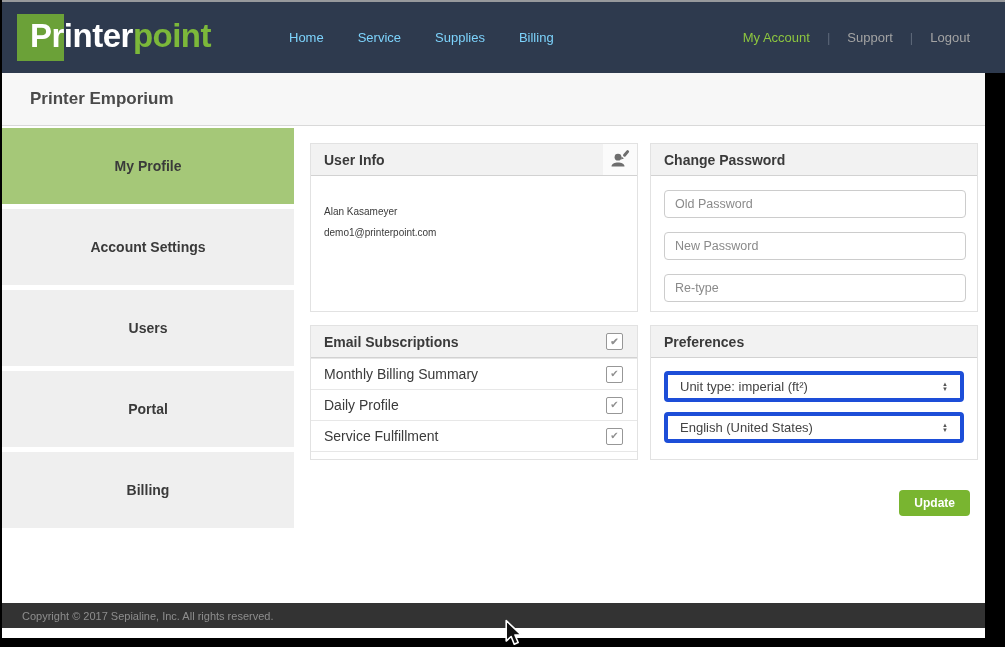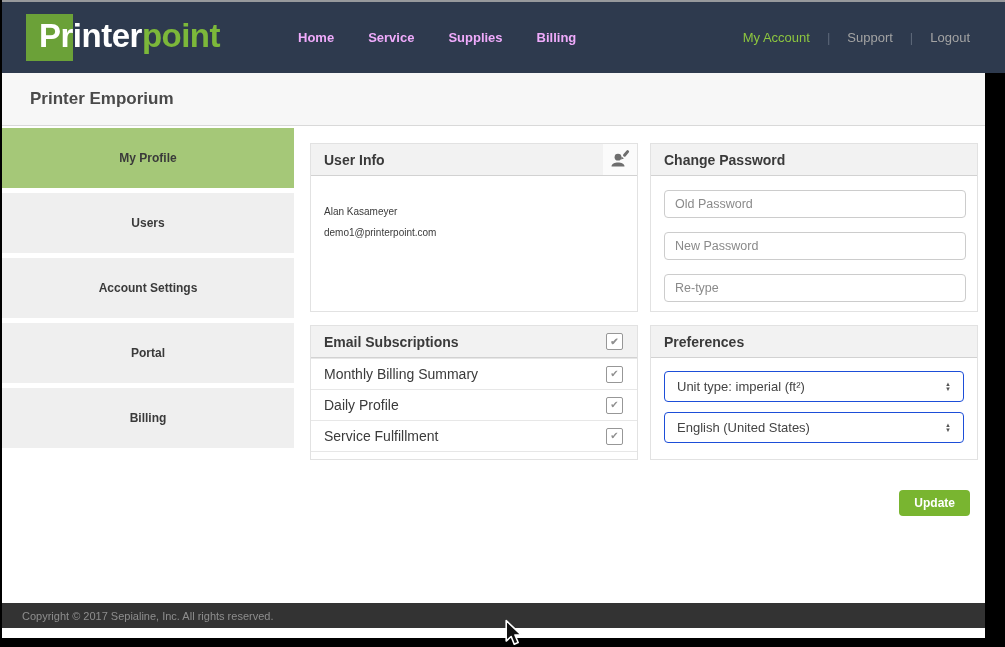--- a/index.html
+++ b/index.html
@@ -10,51 +10,51 @@
     position:relative;
   }
   .top-line { height:2px; background:#97999c; width:100%; }
   .left-edge { position:absolute; left:0; top:0; width:2px; height:647px; background:#000; z-index:30; }
   .right-edge { position:absolute; right:0; top:73px; width:20px; height:574px; background:#000; z-index:30; }
   .bottom-edge { position:absolute; left:0; bottom:0; width:1005px; height:9px; background:#000; z-index:31; }
 
   
   .navbar {
     height:71px; background:#2e3a4e; display:flex; align-items:center;
-    padding-left:26px; position:relative;
+    padding-left:17px; position:relative;
   }
   .logo { position:relative; width:172px; height:48px; flex:0 0 auto; }
   .logo-square { position:absolute; left:0; top:0; width:47px; height:47px; background:#6ba138; }
   .logo-text {
     position:absolute; left:13px; top:3px; font-size:33px; font-weight:bold;
     letter-spacing:-0.5px; white-space:nowrap;
   }
   .logo-text .w { color:#ffffff; }
   .logo-text .g { color:#7cb83a; }
   .nav-menu { display:flex; gap:34px; margin-left:100px; }
-  .nav-item { color:#f0abfc; font-size:13px; font-weight:bold; cursor:pointer; }
+  .nav-item { color:#7dd3fc; font-size:13px; font-weight:normal; cursor:pointer; }
   .nav-account { margin-left:auto; margin-right:35px; display:flex; gap:17px; align-items:center; font-size:13px; }
   .nav-account .green { color:#8dc63f; }
   .nav-account .light { color:#a3a3a3; }
   .nav-account .sep { color:#5d6879; font-size:13px; }
 
   
   .page-header {
     height:53px; background:#f7f7f7; border-bottom:1px solid #d9d9d9;
     display:flex; align-items:center; padding-left:28px; margin-left:2px;
   }
   .page-title { font-size:17px; font-weight:bold; color:#4a4a4a; }
 
   
   .content { display:flex; margin-left:2px; height:487px; background:#ffffff; }
   .sidebar { width:292px; flex:0 0 auto; padding-top:2px; }
   .side-item {
-    height:60px; margin-bottom:5px; background:#efefef;
+    height:76px; margin-bottom:5px; background:#efefef;
     display:flex; align-items:center; justify-content:center;
-    font-size:12px; font-weight:bold; color:#3a3a3a; cursor:pointer;
+    font-size:14px; font-weight:bold; color:#3a3a3a; cursor:pointer;
   }
   .side-item.active { background:#a5c878; }
 
   .main { margin-left:16px; padding-top:17px; display:grid; grid-template-columns:328px 328px; column-gap:12px; row-gap:13px; align-content:start; }
 
   
   .panel { border:1px solid #e2e2e2; background:#fff; }
   .panel-tall { height:169px; }
   .panel-header {
     background:#f2f2f2; border-bottom:1px solid #d2d2d2; height:32px;
@@ -82,21 +82,21 @@
   .sub-tail { height:8px; border-top:1px solid #e7e7e7; }
   .checkbox {
     width:17px; height:17px; border:1px solid #979797; border-radius:2px; background:#fff;
     display:flex; align-items:center; justify-content:center;
     font-size:10px; color:#8f8f8f; cursor:pointer; line-height:1;
   }
   .subs-header-cb { margin-right:1px; }
 
   .pref-body { padding:13px; }
   .select {
-    height:31px; border:1px solid #1d4ed8; border-radius:4px; background:#fff;
+    height:31px; border:4px solid #1d4ed8; border-radius:4px; background:#fff;
     display:flex; align-items:center; justify-content:space-between;
     padding:0 12px; font-size:13px; color:#444; cursor:pointer;
   }
   .select + .select { margin-top:10px; }
   .spinner { display:flex; flex-direction:column; align-items:center; color:#555; }
   .spinner span { font-size:8px; line-height:5px; }
 
   .update-row { grid-column:2; display:flex; justify-content:flex-end; padding-right:8px; margin-top:17px; }
   .btn-update {
     background:#79b530; border:none; border-radius:4px; color:#fff;
@@ -138,22 +138,22 @@
   </div>
 </div>
 
 <div class="page-header">
   <span class="page-title">Printer Emporium</span>
 </div>
 
 <div class="content">
   <div class="sidebar">
     <div class="side-item active">My Profile</div>
+    <div class="side-item">Account Settings</div>
     <div class="side-item">Users</div>
-    <div class="side-item">Account Settings</div>
     <div class="side-item">Portal</div>
     <div class="side-item">Billing</div>
   </div>
 
   <div class="main">
 
     <div class="panel panel-tall">
       <div class="panel-header">
         <span>User Info</span>
         <span class="hdr-btn">

